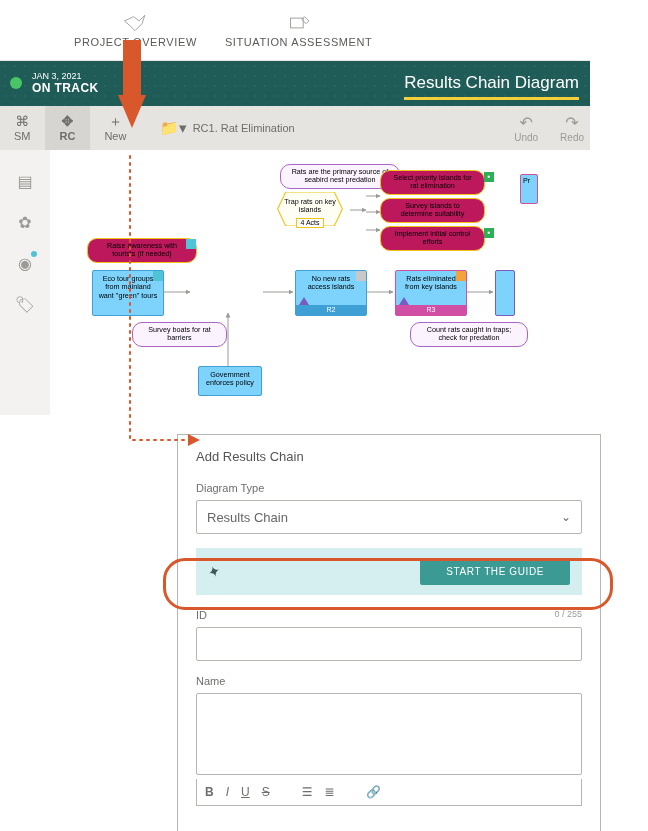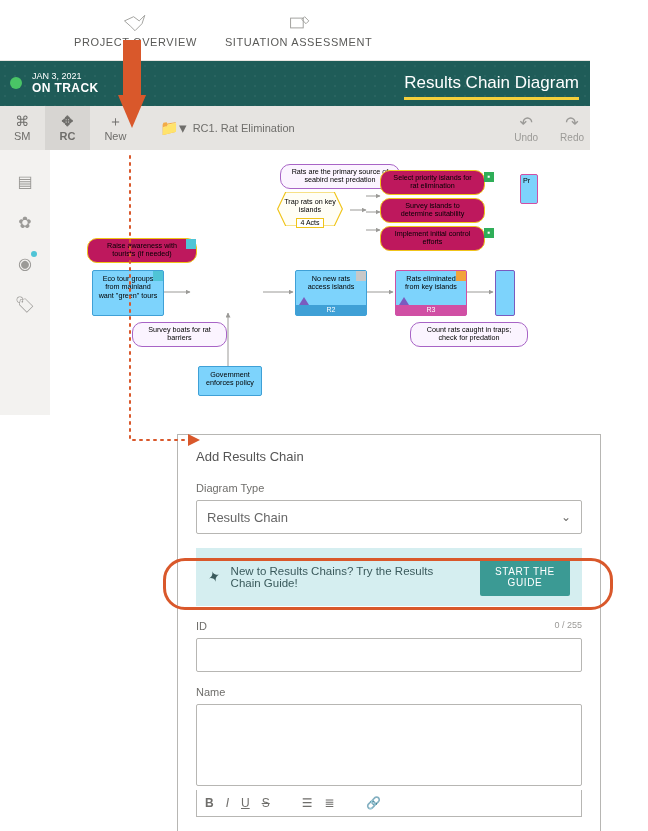--- a/index.html
+++ b/index.html
@@ -88,21 +88,21 @@
   .modal{border:1px solid var(--gray-300);background:#fff;padding:14px 18px 16px;}
   .modal h3{margin:0 0 18px;font-size:13px;font-weight:500;color:#555;}
   .field-label{font-size:11px;color:var(--gray-600);margin-bottom:6px;display:flex;justify-content:space-between;}
   .counter{font-size:9px;color:var(--gray-400);}
   .select,.input,.textarea{width:100%;border:1px solid var(--gray-300);border-radius:2px;background:#fff;font-size:13px;color:#666;}
   .select{height:34px;display:flex;align-items:center;justify-content:space-between;padding:0 10px;margin-bottom:14px;cursor:pointer;}
   .chev{font-size:12px;color:var(--gray-600);}
   .guide-banner{display:flex;align-items:center;gap:10px;background:#d5eef0;padding:10px 12px;margin:4px 0 14px;font-size:11.5px;color:#3a5a5c;}
   .guide-banner .gicon{font-size:15px;transform:rotate(-20deg);} 
   .guide-banner .spacer{flex:1;}
-  .start-btn{background:var(--teal-btn);color:#fff !important;border:none;padding:8px 4px;font-size:10px;letter-spacing:.6px;border-radius:2px;cursor:pointer;}
+  .start-btn{background:var(--teal-btn);color:#fff !important;border:none;padding:8px 26px;font-size:10px;letter-spacing:.6px;border-radius:2px;cursor:pointer;}
   .input{height:34px;padding:0 10px;margin-bottom:14px;}
   .textarea{height:82px;resize:none;padding:8px 10px;margin-bottom:0;}
   .rte-toolbar{border:1px solid var(--gray-300);border-top:none;padding:6px 8px;font-size:12px;color:var(--gray-600);display:flex;gap:12px;align-items:center;margin-bottom:18px;}
   .rte-toolbar span{cursor:pointer;}
   .callout-ring{position:absolute;border:3px solid var(--orange);border-radius:22px;pointer-events:none;}
 </style>
 </head>
 <body>
 
 <div class="app-top">
@@ -276,21 +276,20 @@
     <div class="field-label">
         <span>Diagram Type</span>
       </div>
     <div class="select">
       <span>Results Chain</span>
       <span class="chev">⌄</span>
     </div>
 
     <div class="guide-banner">
       <span class="gicon">✦</span>
-      <span>New to Results Chains? Try the Results Chain Guide!</span>
       <span class="spacer"></span>
       <button class="start-btn">START THE GUIDE</button>
     </div>
 
     <div class="field-label">
       <span>ID</span>
       <span class="counter">0 / 255</span>
     </div>
     <input class="input" style="">
 

